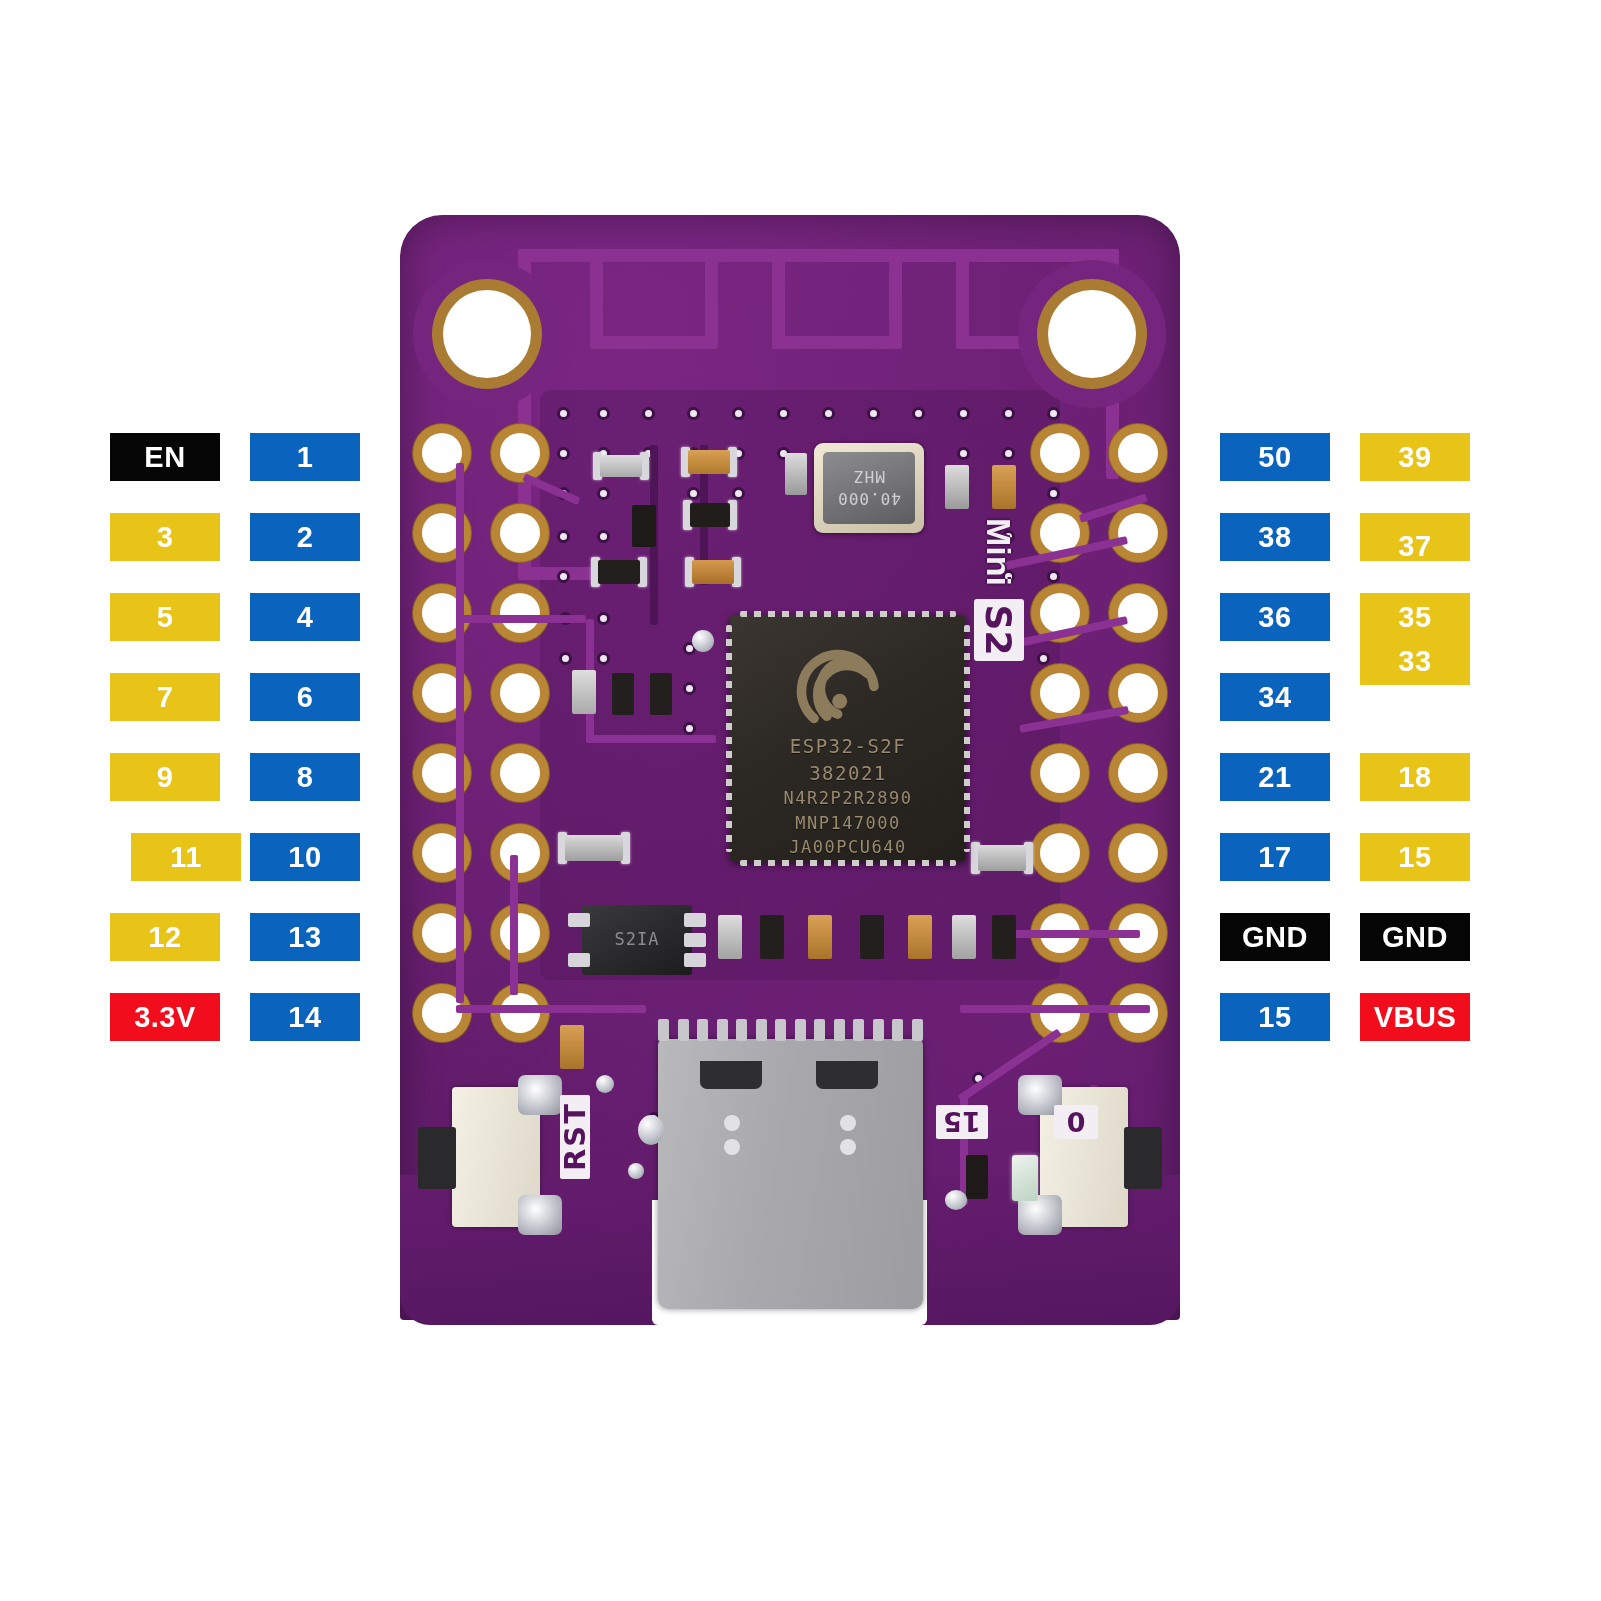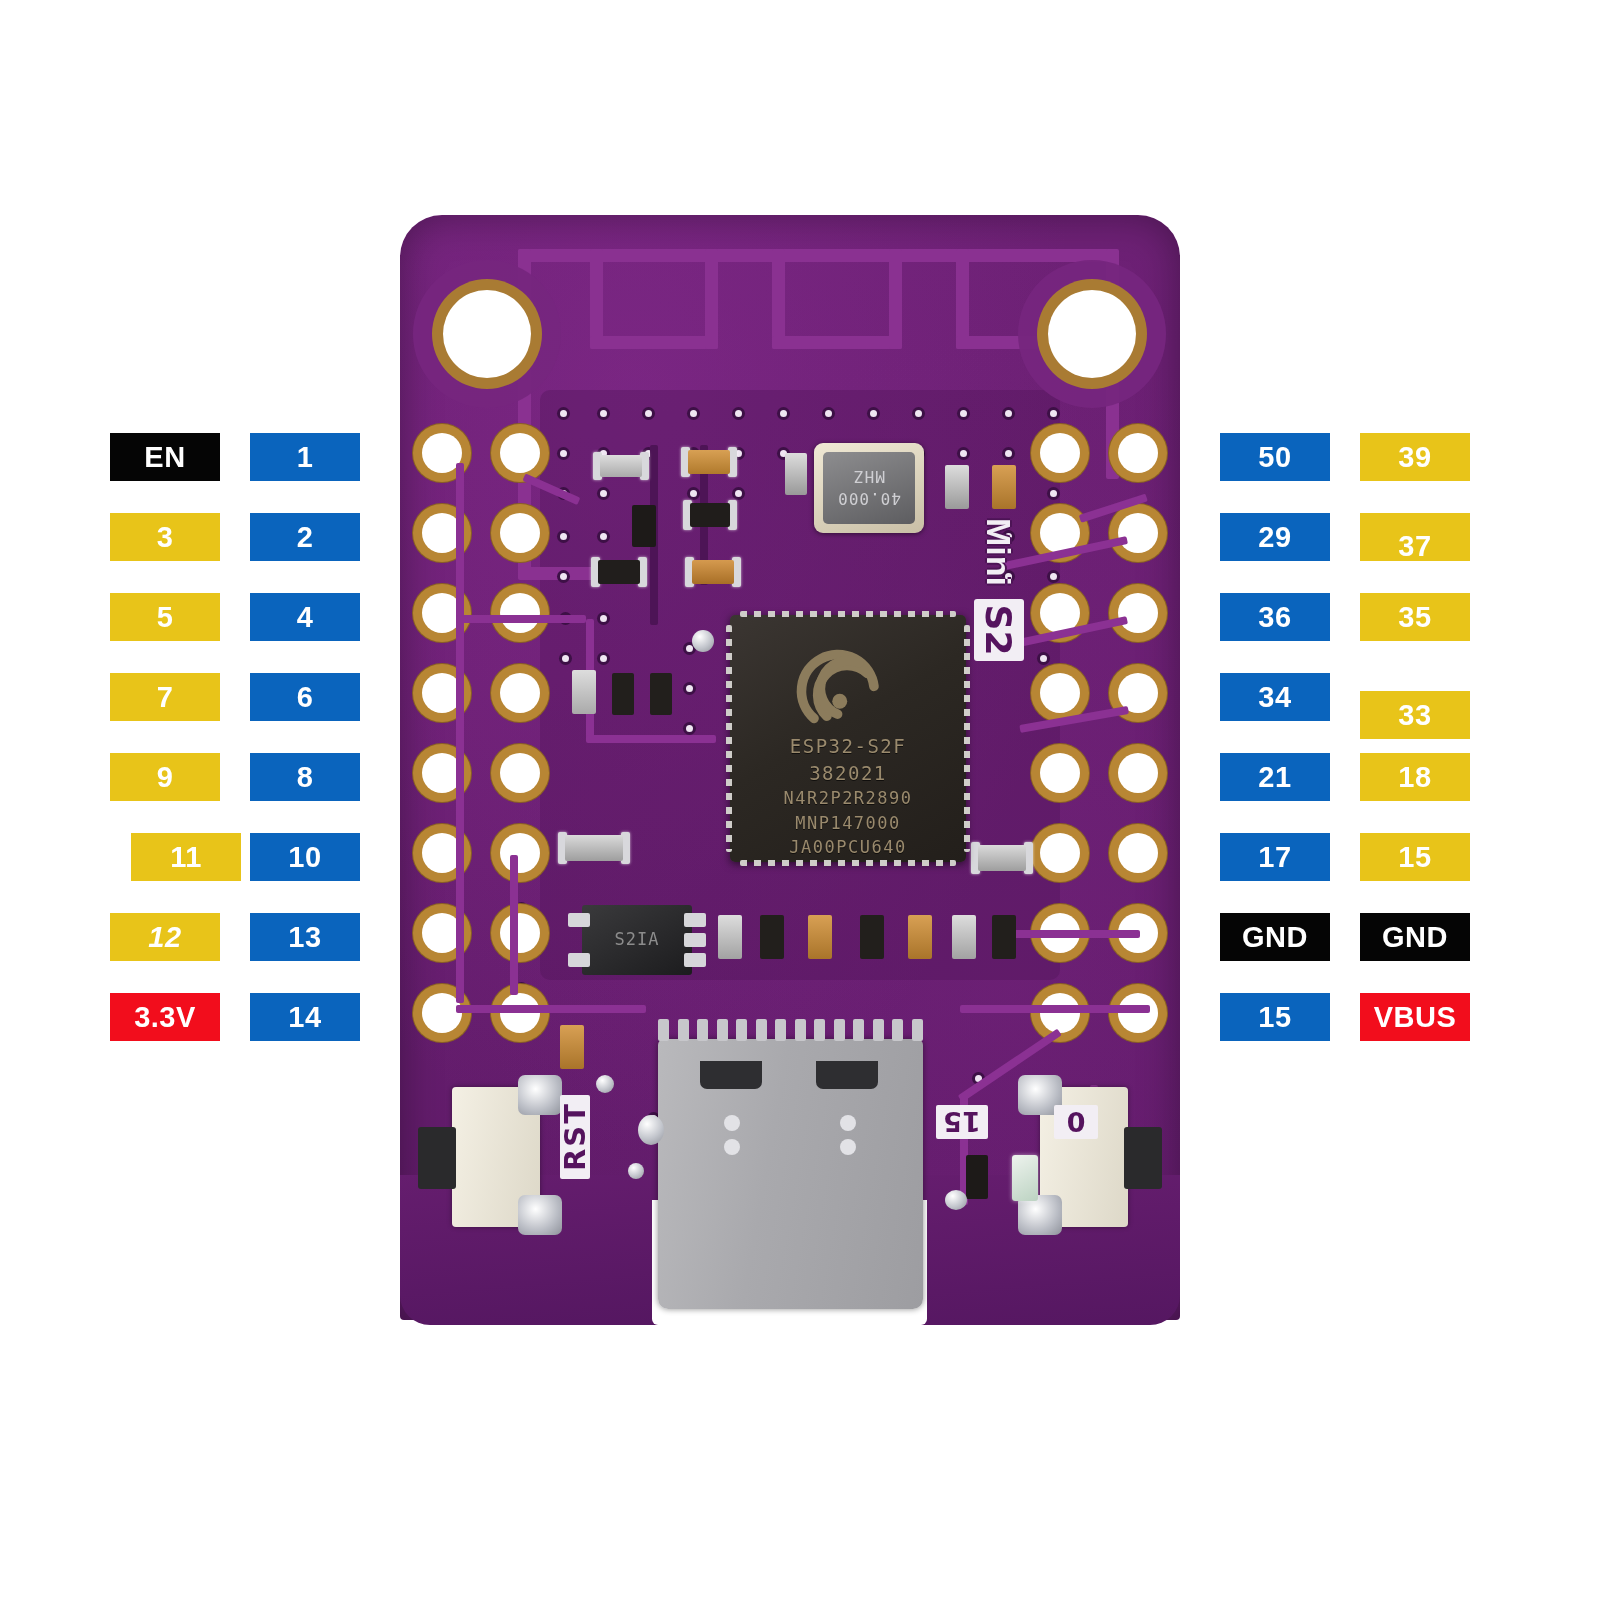--- a/index.html
+++ b/index.html
@@ -147,21 +147,21 @@
     </div>
   <div class="pinlabel yellow" style="left:110px;top:673px;">
       <span>7</span>
     </div>
   <div class="pinlabel yellow" style="left:110px;top:753px;">
       <span>9</span>
     </div>
   <div class="pinlabel yellow" style="left:110px;top:833px;margin-left:21px;">
       <span>11</span>
     </div>
-  <div class="pinlabel yellow" style="left:110px;top:913px;font-style:italic;">
+  <div class="pinlabel yellow" style="left:110px;top:913px;">
       <span>12</span>
     </div>
   <div class="pinlabel red" style="left:110px;top:993px;">
       <span>3.3V</span>
     </div>
 
   <div class="pinlabel blue" style="left:250px;top:433px;">
       <span>1</span>
     </div>
   <div class="pinlabel blue" style="left:250px;top:513px;">
@@ -183,21 +183,21 @@
       <span>13</span>
     </div>
   <div class="pinlabel blue" style="left:250px;top:993px;justify-content:center;">
       <span>14</span>
     </div>
 
   <div class="pinlabel blue" style="left:1220px;top:433px;">
       <span>50</span>
     </div>
   <div class="pinlabel blue" style="left:1220px;top:513px;">
-      <span>29</span>
+      <span>38</span>
     </div>
   <div class="pinlabel blue" style="left:1220px;top:593px;">
       <span>36</span>
     </div>
   <div class="pinlabel blue" style="left:1220px;top:673px;">
       <span>34</span>
     </div>
   <div class="pinlabel blue" style="left:1220px;top:753px;">
       <span>21</span>
     </div>
@@ -213,21 +213,21 @@
 
   <div class="pinlabel yellow" style="left:1360px;top:433px;">
       <span>39</span>
     </div>
   <div class="pinlabel yellow" style="left:1360px;top:513px;align-items:flex-end;">
       <span>37</span>
     </div>
   <div class="pinlabel yellow" style="left:1360px;top:593px;">
       <span>35</span>
     </div>
-  <div class="pinlabel yellow" style="left:1360px;top:691px;">
+  <div class="pinlabel yellow" style="left:1360px;top:637px;">
       <span>33</span>
     </div>
   <div class="pinlabel yellow" style="left:1360px;top:753px;">
       <span>18</span>
     </div>
   <div class="pinlabel yellow" style="left:1360px;top:833px;">
       <span>15</span>
     </div>
   <div class="pinlabel black" style="left:1360px;top:913px;">
       <span>GND</span>

